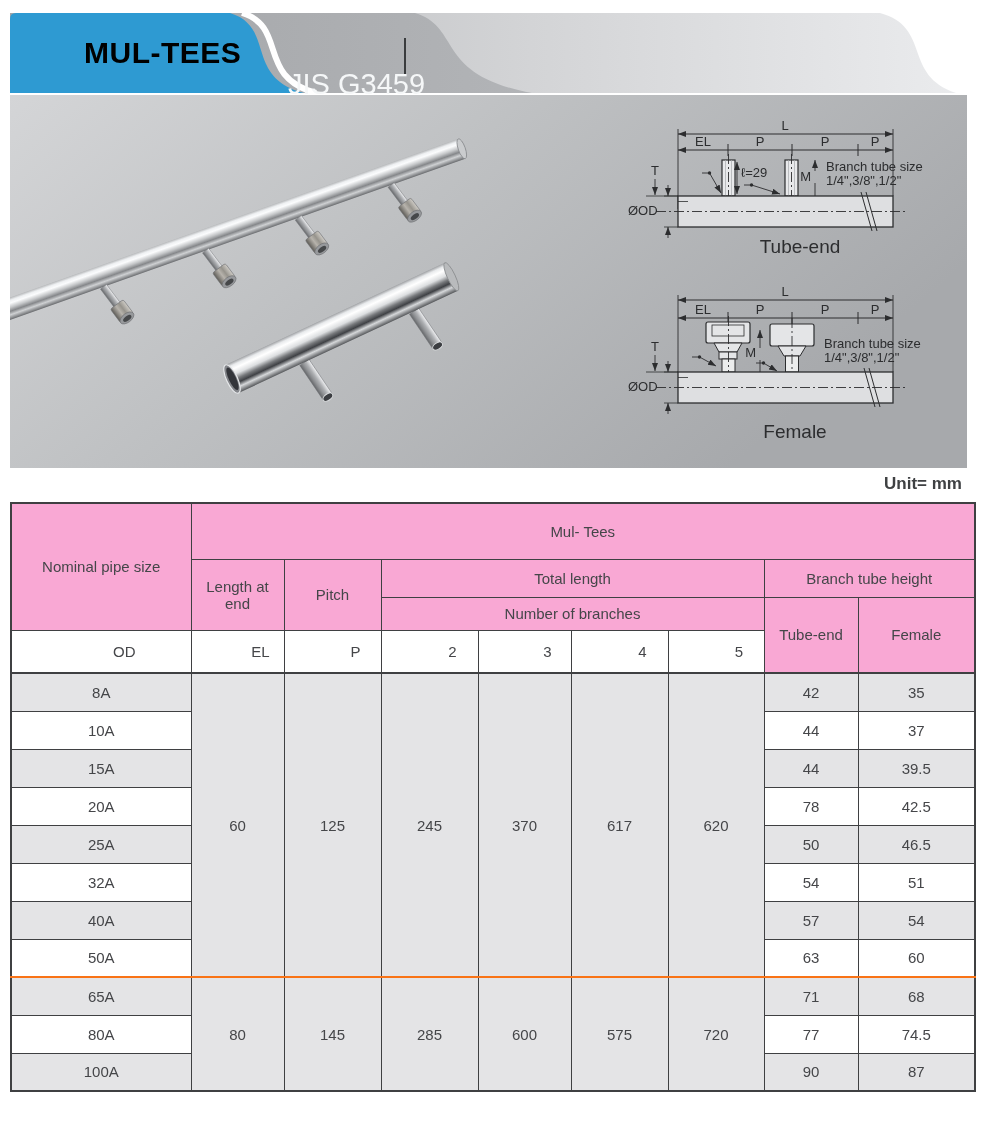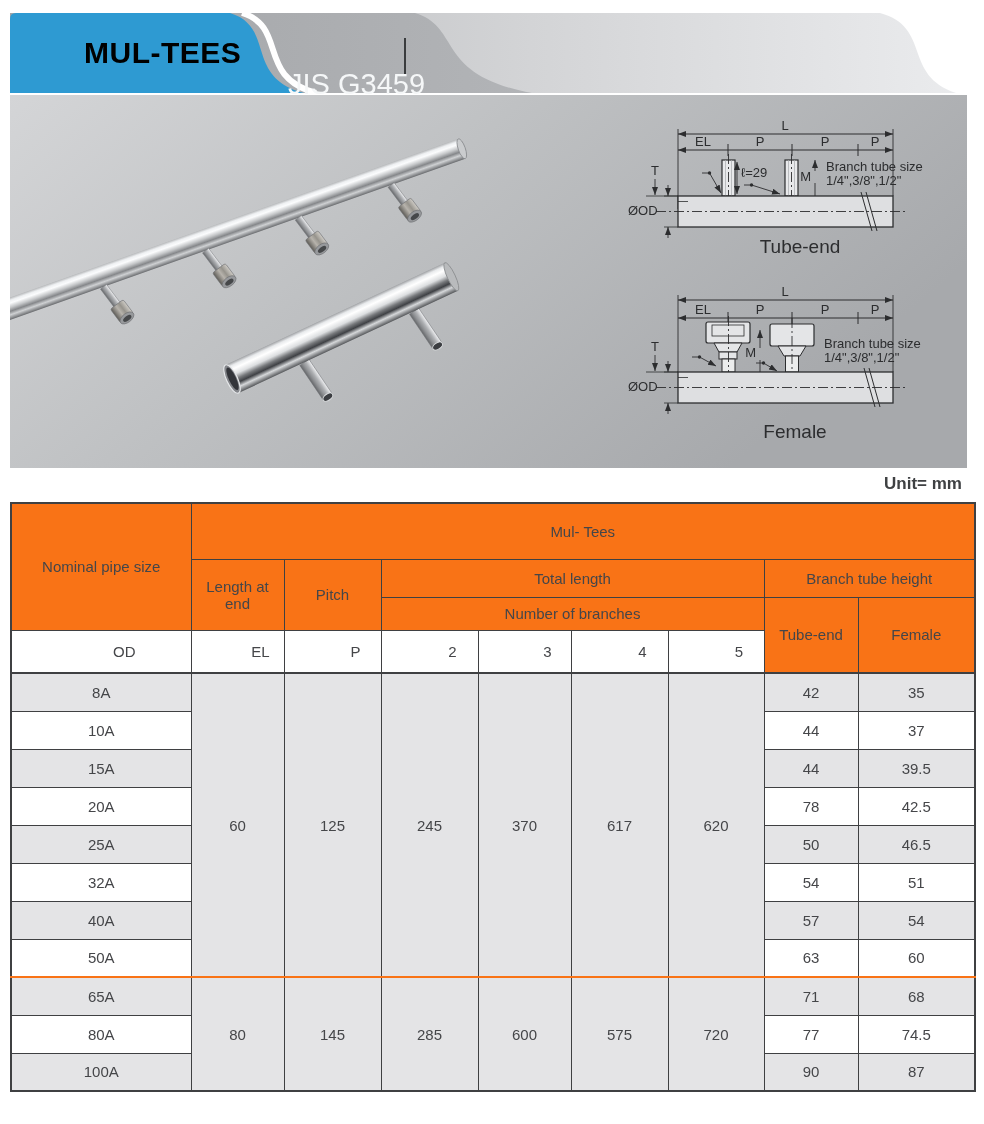--- a/index.html
+++ b/index.html
@@ -19,21 +19,21 @@
   
   .unit{position:absolute;top:474px;right:22px;font-size:17px;color:#3f4143;font-weight:bold;}
   
   .spec{position:absolute;left:10px;top:502px;}
   table{border-collapse:collapse;table-layout:fixed;width:964px;font-size:15px;color:#454649;}
   th,td{border:1px solid #3f4042;text-align:center;vertical-align:middle;
         font-weight:normal;padding:1px 2px;overflow:hidden;}
   table{border:2px solid #3f4042;}
   .h1{height:56px}.h2{height:38px}.h3{height:33px}.h4{height:43px}
   tbody tr{height:38px}
-  .blue{background:#f97316;text-align:center;}
+  .blue{background:#f9a8d4;text-align:center;}
   .gray{background:#e4e4e6;margin-top:22px;}
   .white{background:#ffffff;}
   tr.sub td{border-bottom:2px solid #3f4042;padding-left:48px;}
   td.hdr-span{border-bottom:2px solid #3f4042;}
   tr.g2-first td{border-top:2px solid #f97316;}
 </style>
 </head>
 <body>
 
 <div class="page">

